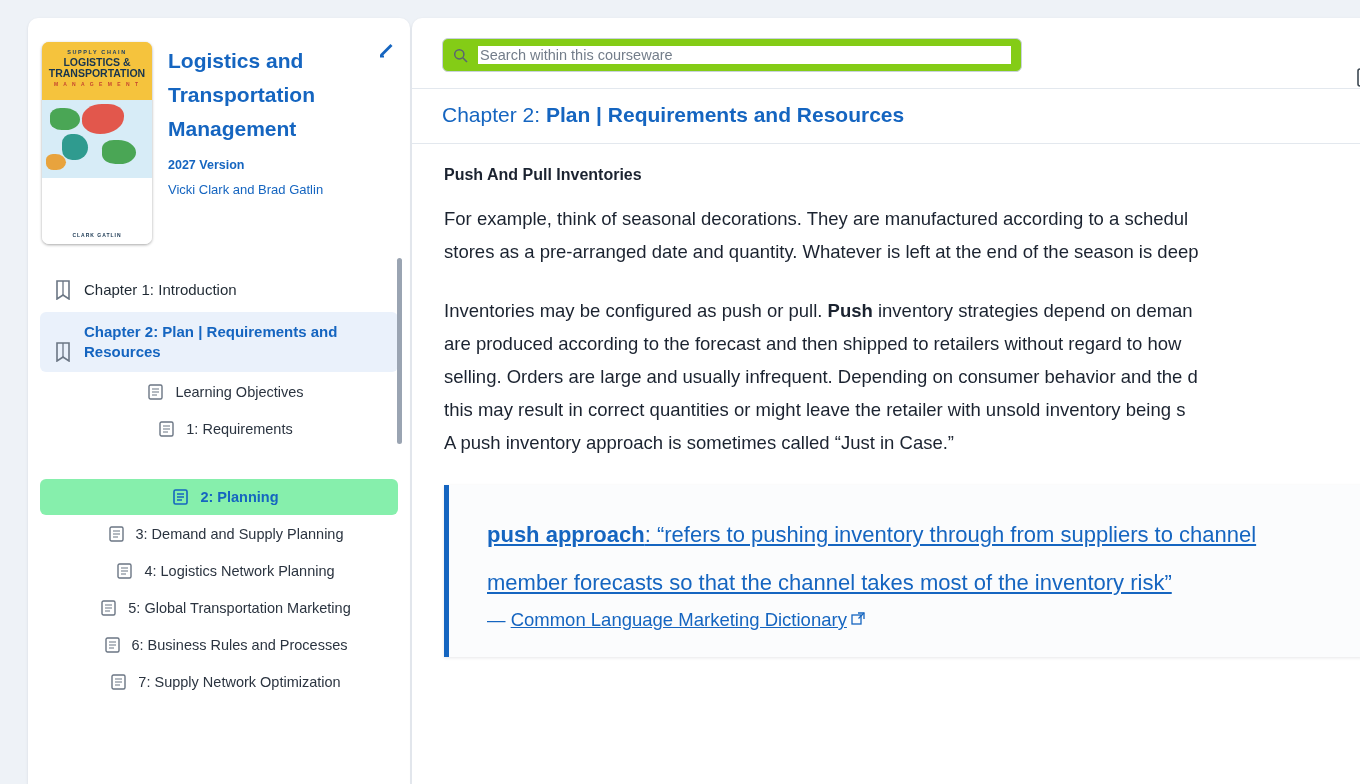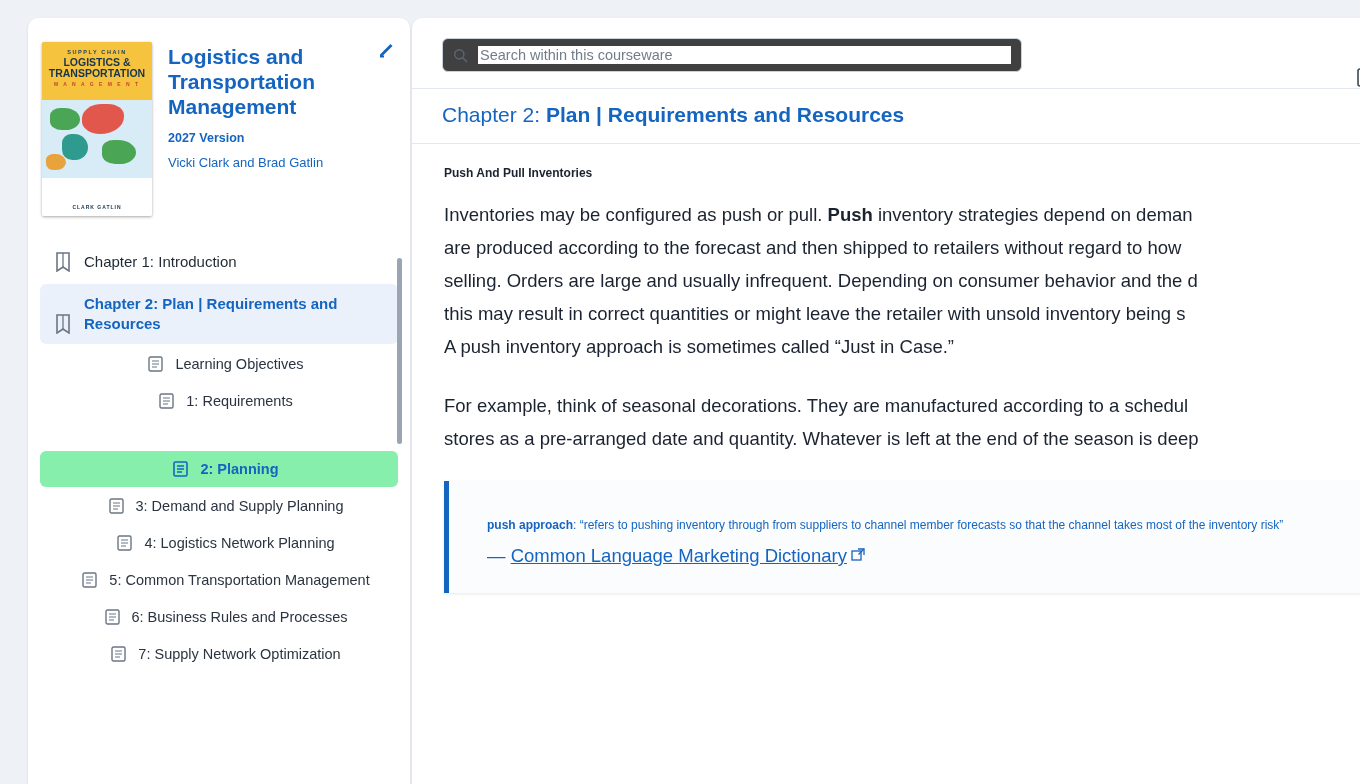--- a/index.html
+++ b/index.html
@@ -25,22 +25,22 @@
     border-radius: 10px 10px 0 0;
     box-shadow: 0 1px 3px rgba(16,24,40,.10);
     overflow: hidden;
   }
   .book-head {
     display: flex;
     padding: 24px 18px 10px 14px;
     gap: 16px;
   }
   .cover {
-    width: 110px; height: 174px;
-    border-radius: 2px;
+    width: 110px; height: 202px;
+    border-radius: 7px;
     box-shadow: 0 1px 3px rgba(0,0,0,.35);
     overflow: hidden;
     position: relative;
     background: linear-gradient(#f6c445 0%, #f6c445 36%, #ffffff 36%, #ffffff 100%);
     flex: 0 0 auto;
   }
   .cover .cv-top {
     position: absolute; left:0; top:0; width:100%; height: 58px;
     background: #f5c33d;
     padding: 7px 6px 0 6px;
@@ -67,21 +67,21 @@
   .cover .blob.b3 { left: 20px; top: 34px; width: 26px; height: 26px; background:#2f9b8f;}
   .cover .blob.b4 { left: 60px; top: 40px; width: 34px; height: 24px; background:#4aa655;}
   .cover .blob.b5 { left: 4px; top: 54px; width: 20px; height: 16px; background:#e8a33d;}
   .cover .cv-foot {
     position: absolute; left:0; bottom: 6px; width:100%;
     text-align:center; font-size: 5px; letter-spacing: 1px; color:#16344f; font-weight:700;
   }
   .book-meta { padding-top: 2px; }
   .book-title {
     color: #1565c0;
-    font-size: 21px; line-height: 25px; font-weight: 700;
+    font-size: 21px; line-height: 34px; font-weight: 700;
     margin: 0 0 12px 0;
   }
   .book-version { color:#1565c0; font-size: 12.5px; font-weight: 700; margin-bottom: 10px;}
   .book-authors { color:#1565c0; font-size: 13px; }
 
   .toc { padding: 14px 0 0 0; }
   .toc-chapter {
     display: flex; align-items: flex-end; gap: 12px;
     padding: 10px 16px 10px 14px;
     margin: 2px 12px;
@@ -127,21 +127,21 @@
     gap: 16px;
   }
   .search-box {
     flex: 0 0 580px;
     height: 34px;
     border: 1px solid #c9d2dd;
     border-radius: 6px;
     display: flex; align-items: center;
     padding: 0 10px;
     gap: 10px;
-    background: #404040;
+    background: #84cc16;
   }
   .search-box input {
     border: none; outline: none;
     font-size: 14.5px; color: #3d4852;
     width: 100%;
     font-family: "Liberation Sans", sans-serif;
   }
   .search-box input::placeholder { color: #737d8a; }
   .pencil-tab {
     position: absolute;
@@ -156,38 +156,38 @@
   .chapter-bar {
     border-top: 1px solid #e3e8ee;
     border-bottom: 1px solid #e3e8ee;
     padding: 14px 30px 16px 30px;
     font-size: 21px;
     color: #1565c0;
   }
   .chapter-bar b { font-weight: 700; }
 
   .content { padding: 22px 30px 0 32px; }
-  .h-sub { font-size: 12px; font-weight: 700; color: #1b2330; margin: 0 0 18px 0; }
+  .h-sub { font-size: 16px; font-weight: 700; color: #1b2330; margin: 0 0 18px 0; }
   .para {
     font-size: 18.5px; line-height: 33px; color: #1b2330;
     margin: 0 0 26px 0;
     white-space: pre-wrap;
   }
   .para b { font-weight: 700; }
 
   .quote {
     margin: 12px 0 0 0;
     border-left: 5px solid #1565c0;
     background: #fbfcfd;
     box-shadow: 0 1px 3px rgba(16,24,40,.10);
     padding: 26px 24px 26px 38px;
     width: 918px;
   }
   .quote-text {
-    font-size: 12px; line-height: 36px; color: #1565c0;
+    font-size: 22px; line-height: 48px; color: #1565c0; text-decoration: underline;
   }
   .quote-text b { font-weight: 700; color:#1565c0; }
   .quote-src { font-size: 18.5px; color:#1565c0; margin-top: 2px; }
   .quote-src a { color:#1565c0; text-decoration: underline; }
 </style>
 </head>
 <body>
 
 <div id="app">
 
@@ -288,21 +288,21 @@
         <span>4: Logistics Network Planning</span>
       </div>
 
       <div class="toc-sub">
         <span class="ic">
           <svg width="15" height="16" viewBox="0 0 15 16">
               <rect x="1" y="1" width="13" height="14" rx="1.5" fill="none" stroke="#6b7684" stroke-width="1.4"></rect>
               <path d="M4 5h7M4 8h7M4 11h5" stroke="#6b7684" stroke-width="1.2"></path>
             </svg>
         </span>
-        <span>5: Common Transportation Management</span>
+        <span>5: Global Transportation Marketing</span>
       </div>
 
       <div class="toc-sub">
         <span class="ic">
           <svg width="15" height="16" viewBox="0 0 15 16">
               <rect x="1" y="1" width="13" height="14" rx="1.5" fill="none" stroke="#6b7684" stroke-width="1.4"></rect>
               <path d="M4 5h7M4 8h7M4 11h5" stroke="#6b7684" stroke-width="1.2"></path>
             </svg>
         </span>
         <span>6: Business Rules and Processes</span>
@@ -351,28 +351,28 @@
       </div>
     </div>
 
     <div class="chapter-bar">
       <span>Chapter 2: </span><b>Plan | Requirements and Resources</b>
     </div>
 
     <div class="content">
       <h3 class="h-sub">Push And Pull Inventories</h3>
 
+      <p class="para">For example, think of seasonal decorations. They are manufactured according to a schedul
+stores as a pre-arranged date and quantity. Whatever is left at the end of the season is deep</p>
+
       <p class="para"><span>Inventories may be configured as push or pull. </span><b>Push</b><span> inventory strategies depend on deman
 are produced according to the forecast and then shipped to retailers without regard to how
 selling. Orders are large and usually infrequent. Depending on consumer behavior and the d
 this may result in correct quantities or might leave the retailer with unsold inventory being s
 A push inventory approach is sometimes called “Just in Case.”</span></p>
-
-      <p class="para">For example, think of seasonal decorations. They are manufactured according to a schedul
-stores as a pre-arranged date and quantity. Whatever is left at the end of the season is deep</p>
 
       <div class="quote">
         <div class="quote-text"><b>push approach</b><span>: “refers to pushing inventory through from suppliers to channel member
 forecasts so that the channel takes most of the inventory risk”</span></div>
         <div class="quote-src"><span>— </span><a href="#">Common Language Marketing Dictionary</a><span class="ic">
               <svg width="14" height="14" viewBox="0 0 14 14" style="margin-left:4px">
                 <rect x="1" y="3" width="9" height="9" fill="none" stroke="#1565c0" stroke-width="1.3"></rect>
                 <path d="M7 1h6v6" fill="none" stroke="#1565c0" stroke-width="1.3"></path>
                 <path d="M13 1L7.5 6.5" stroke="#1565c0" stroke-width="1.3"></path>
               </svg>

